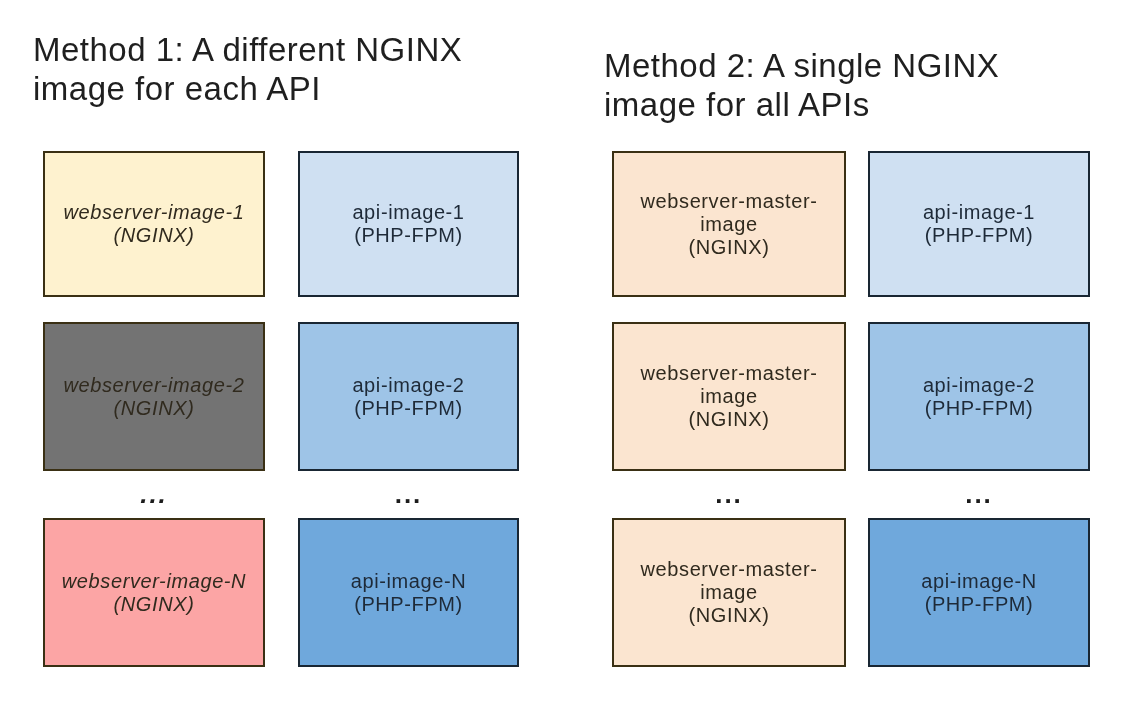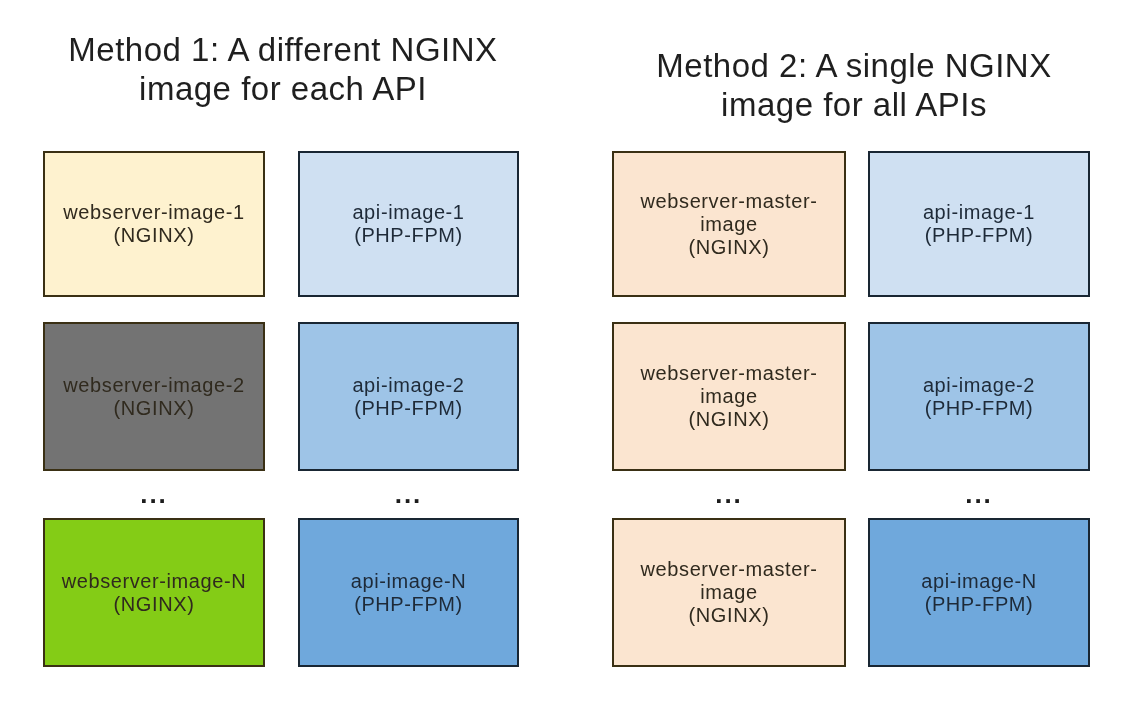--- a/index.html
+++ b/index.html
@@ -3,40 +3,40 @@
 <meta charset="utf-8">
 <style>
   html, body { margin: 0; padding: 0; background: #ffffff; }
   body {
     width: 1129px; height: 708px; position: relative; overflow: hidden;
     font-family: "Liberation Sans", "DejaVu Sans", sans-serif;
   }
   .stage { position: absolute; left: 0; top: 0; width: 1129px; height: 708px; }
 
   .method-title {
-    position: absolute; top: 30px; text-align: center;
+    position: absolute; top: 30px; text-align: left;
     font-size: 33px; line-height: 39px; letter-spacing: 0.5px;
     color: #1f1f1f; font-weight: 400;
   }
   #title-1 { left: 33px;  width: 500px; }
   #title-2 { left: 604px; width: 500px; margin-top: 16px; }
 
   .box {
     position: absolute; box-sizing: border-box;
     border: 2px solid #222222;
     display: flex; align-items: center; justify-content: center;
     text-align: center;
   }
   .box .label {
     font-size: 20px; line-height: 23px; letter-spacing: 0.6px;
     padding: 0 8px;
   }
 
   
-  .c1 { left: 43px;  width: 222px; }
+  .c1 { left: 43px;  width: 222px; font-style: italic; }
   .c2 { left: 298px; width: 221px; }
   .c3 { left: 612px; width: 234px; }
   .c4 { left: 868px; width: 222px; }
   
   .r1 { top: 151px; height: 146px; }
   .r2 { top: 322px; height: 149px; }
   .r3 { top: 518px; height: 149px; }
 
   .dots {
     position: absolute; top: 471px; height: 47px;
@@ -52,21 +52,21 @@
 
   <div class="method-title" id="title-1">Method 1: A different NGINX<br>image for each API</div>
   <div class="method-title" id="title-2">Method 2: A single NGINX<br>image for all APIs</div>
 
   <div class="box c1 r1" style="background-color: rgb(254, 242, 207); border-color: rgb(58, 48, 20);">
     <div class="label" style="color: rgb(48, 42, 30);">webserver-image-1<br>(NGINX)</div>
   </div>
   <div class="box c1 r2" style="background-color: #737373; border-color: rgb(58, 48, 20);">
     <div class="label" style="color: rgb(48, 42, 30);">webserver-image-2<br>(NGINX)</div>
   </div>
-  <div class="box c1 r3" style="background-color: #84cc16; border-color: rgb(58, 48, 20);">
+  <div class="box c1 r3" style="background-color: #fca5a5; border-color: rgb(58, 48, 20);">
     <div class="label" style="color: rgb(48, 42, 30);">webserver-image-N<br>(NGINX)</div>
   </div>
 
   <div class="box c2 r1" style="background-color: rgb(207, 224, 242); border-color: rgb(25, 38, 51);">
     <div class="label" style="color: rgb(30, 42, 56);">api-image-1<br>(PHP-FPM)</div>
   </div>
   <div class="box c2 r2" style="background-color: rgb(158, 196, 231); border-color: rgb(25, 38, 51);">
     <div class="label" style="color: rgb(30, 42, 56);">api-image-2<br>(PHP-FPM)</div>
   </div>
   <div class="box c2 r3" style="background-color: rgb(111, 168, 220); border-color: rgb(25, 38, 51);">

